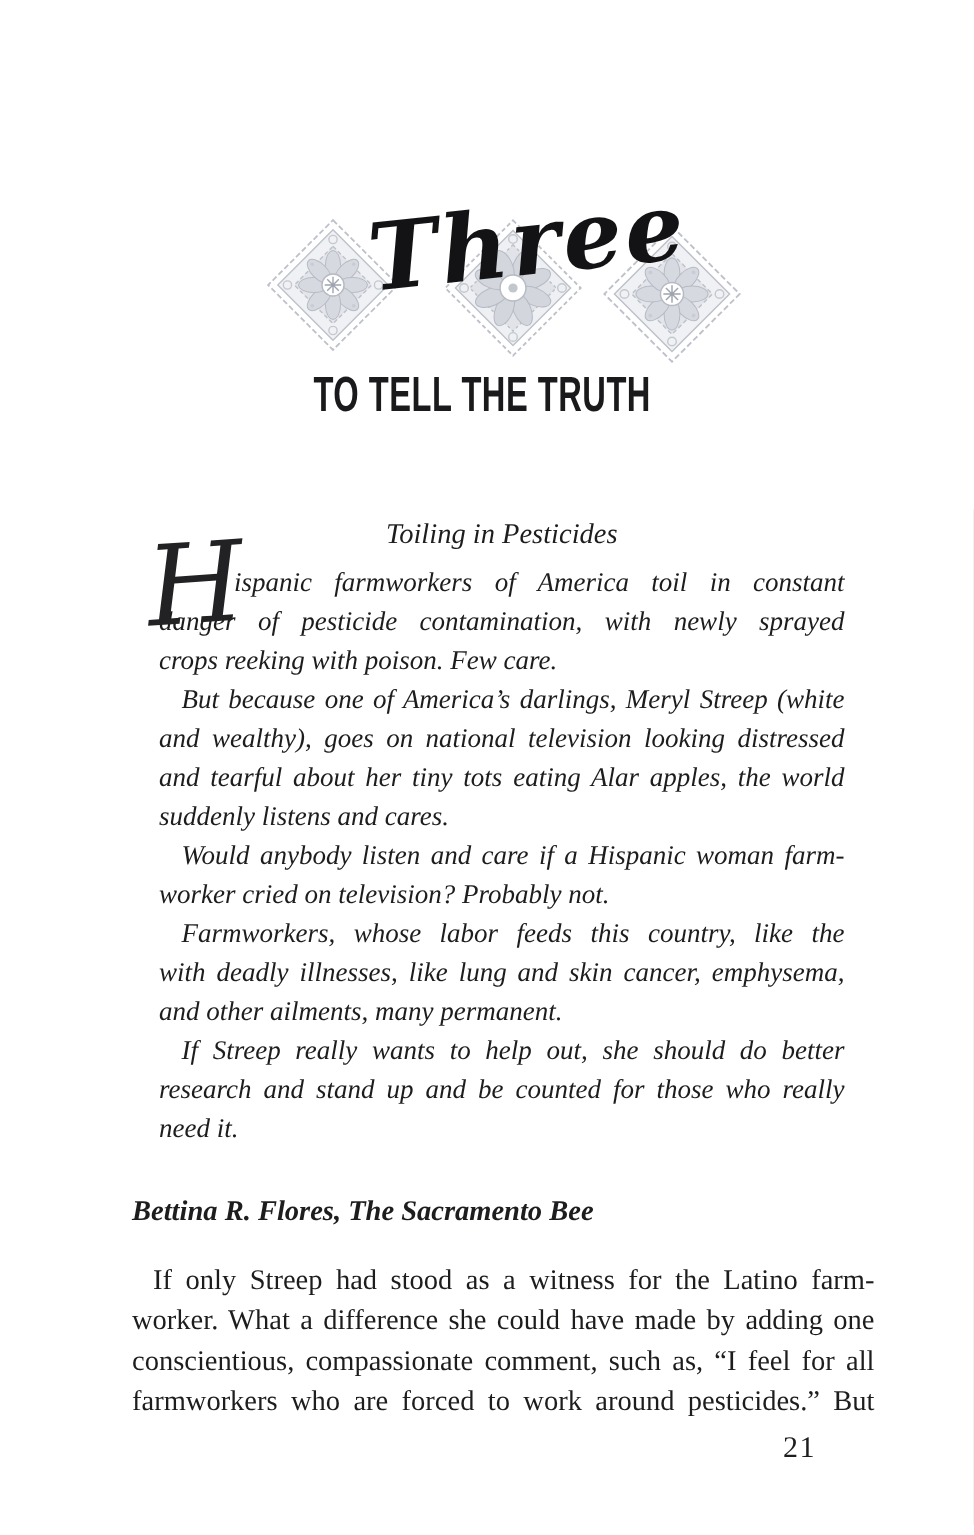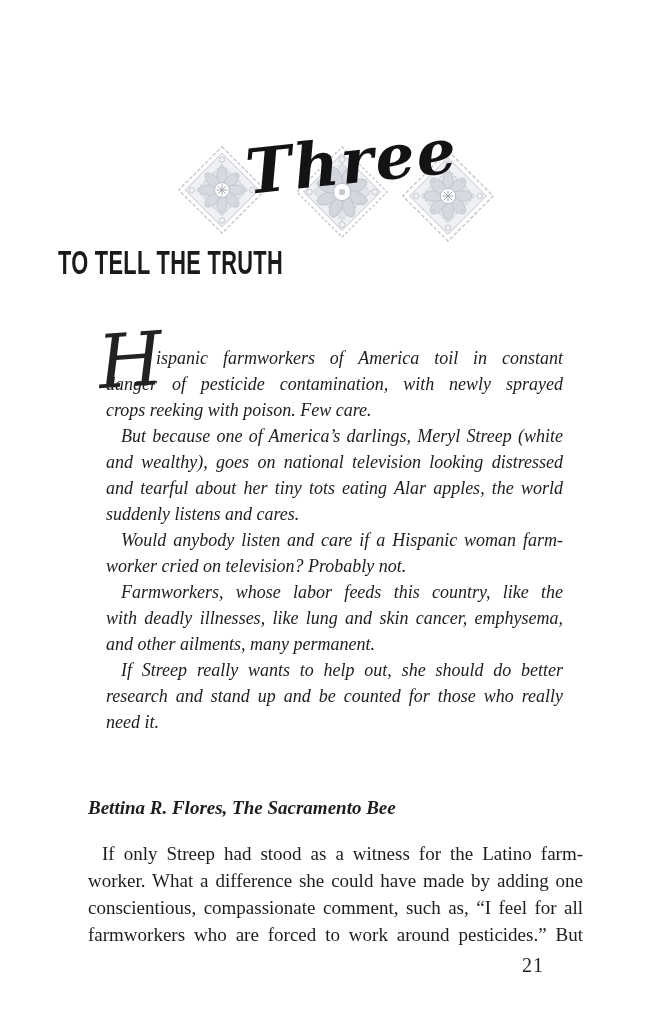--- a/index.html
+++ b/index.html
@@ -27,21 +27,21 @@
     font-size:62px; line-height:1;
     letter-spacing:2px;
     color:#131315;
     transform:rotate(-6deg);
     transform-origin:left center;
     white-space:nowrap;
   }
 
   .chapter-title {
     position:absolute; left:0; top:246px; width:642px;
-    text-align:left;
+    text-align:center;
   }
   .chapter-title span {
     display:inline-block;
     font-family:"Liberation Sans", sans-serif;
     font-weight:700; font-size:33px; line-height:1;
     letter-spacing:0.5px;
     color:#1a1a1c;
     transform:scaleX(0.66);
     transform-origin:center;
     white-space:nowrap;
@@ -192,20 +192,21 @@
     </svg>
 
     <div class="script-word">Three</div>
   </div>
 
   <div class="chapter-title">
     <span>TO TELL THE TRUTH</span>
   </div>
 
   <div class="epigraph">
+    <div class="ep-heading">Toiling in Pesticides</div>
 
     <div class="ep-para">
       <span class="dropcap-box">
           <span class="glyph">H</span>
         </span>
       <div class="line">ispanic farmworkers of America toil in constant</div>
       <div class="line">danger of pesticide contamination, with newly sprayed</div>
       <div class="line last">crops reeking with poison. Few care.</div>
     </div>
 

